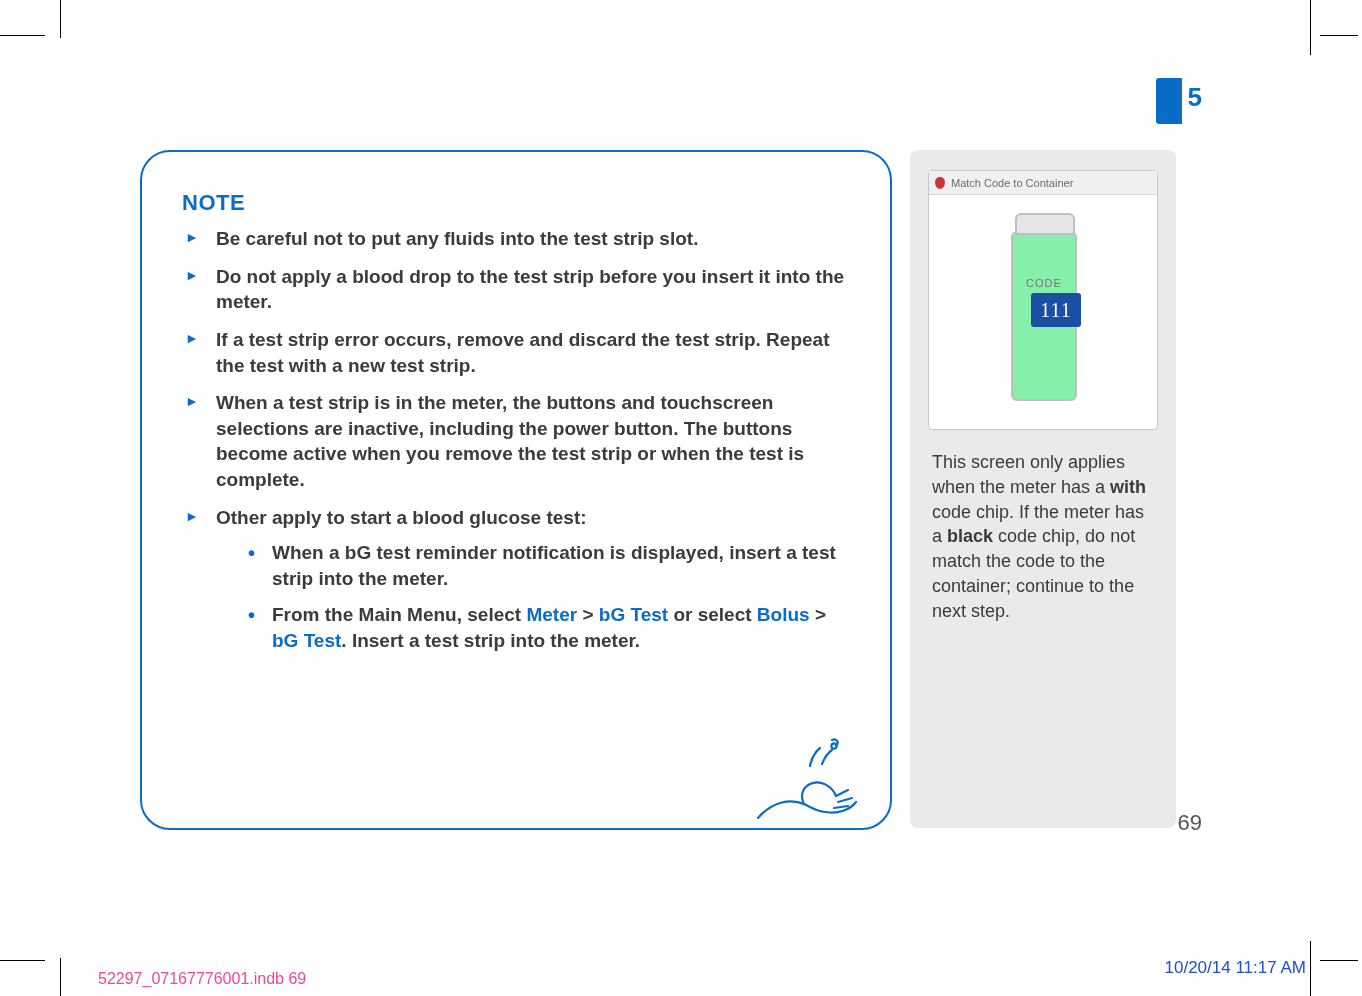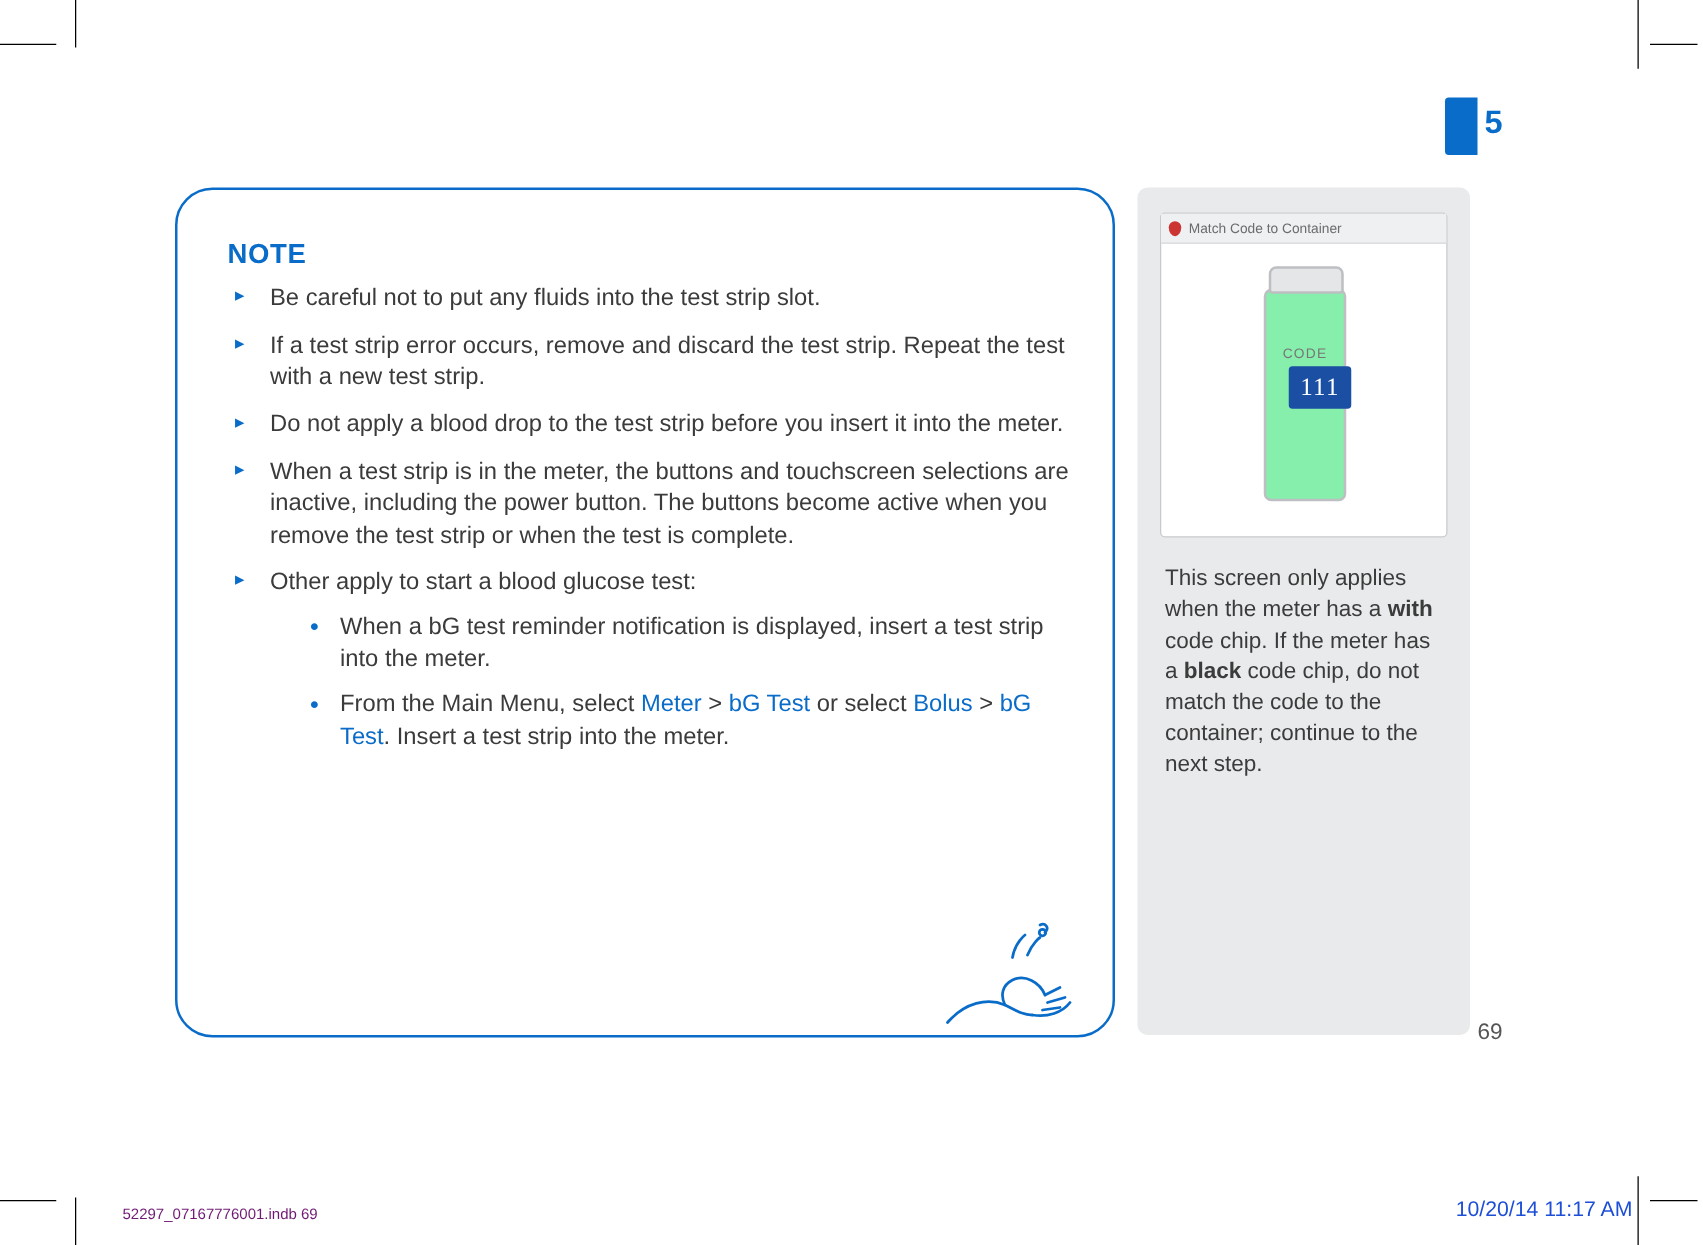--- a/index.html
+++ b/index.html
@@ -24,32 +24,32 @@
     position: absolute; top: 78px; right: 180px;
     width: 26px; height: 46px; background: #0a6cc9;
     border-radius: 3px 0 0 3px;
   }
   .section-num {
     position: absolute; top: 82px; right: 160px;
     color: #0a6cc9; font-weight: 700; font-size: 26px;
   }
   .page-num {
     position: absolute; bottom: 160px; right: 160px;
-    color: #555; font-size: 18px; margin-top: 44px;
+    color: #555; font-size: 22px; margin-top: 44px;
   }
 
   
   .note-box {
     position: absolute; top: 150px; left: 140px;
     width: 752px; height: 680px;
     border: 2.5px solid #0a6cc9; border-radius: 30px;
     padding: 38px 34px 20px 40px;
   }
   .note-title { color: #0a6cc9; font-weight: 800; font-size: 22px; letter-spacing: 0.5px; margin-bottom: 10px; }
-  .note-list { list-style: none; }
+  .note-list { list-style: none; font-weight: bold; }
   .note-list > li { position: relative; padding-left: 34px; font-size: 19px; line-height: 1.35; color: #3b3b3b; margin-bottom: 12px; font-family: Arial, sans-serif; }
   .note-list > li::before { content: "▸"; color: #0a6cc9; position: absolute; left: 6px; top: 1px; font-size: 15px; }
   .sub-list { list-style: none; margin-top: 10px; }
   .sub-list > li { position: relative; padding-left: 56px; font-size: 19px; line-height: 1.36; color: #3b3b3b; margin-bottom: 10px; }
   .sub-list > li::before { content: "•"; color: #0a6cc9; position: absolute; left: 32px; top: 0; font-size: 20px; }
   .blue { color: #0a6cc9; }
 
   
   .sketch { position: absolute; right: 20px; bottom: -4px; }
 
@@ -74,21 +74,21 @@
     position: absolute; top: 60px; left: 82px; width: 66px; height: 170px;
     border: 2px solid #bdbfc2; border-radius: 6px; background: #86efac;
   }
   .vial-cap { position: absolute; top: -20px; left: 2px; width: 60px; height: 22px; background: #e4e6e8; border: 2px solid #bdbfc2; border-radius: 6px 6px 3px 3px; }
   .vial-code { position: absolute; top: 44px; left: 6px; width: 50px; text-align: center; font-size: 11px; color: #777; letter-spacing: 1px; }
   .vial-num { position: absolute; top: 60px; left: 18px; width: 50px; height: 34px; background: #1b4fa3; color: #fff; display: flex; align-items: center; justify-content: center; font-size: 20px; border-radius: 3px; letter-spacing: 1px; font-family: Georgia, serif;}
 
   .side-text { font-size: 18px; line-height: 1.38; color: #3b3b3b; padding: 0 4px; }
   .side-text b { font-weight: 800; }
 
-  .slug { position: absolute; bottom: 18px; left: 98px; font-size: 12px; color: #701a75; }
+  .slug { position: absolute; bottom: 8px; left: 98px; font-size: 16px; color: #ec4899; }
   .stamp { position: absolute; bottom: 18px; right: 56px; font-size: 17px; color: #1d4ed8; }
 </style>
 </head>
 <body>
 <div class="page">
 
   <div class="crop v tl-v"></div>
   <div class="crop h tl-h"></div>
   <div class="crop v tr-v"></div>
   <div class="crop h tr-h"></div>
@@ -98,22 +98,22 @@
   <div class="crop h br-h"></div>
 
   <div class="tab"></div>
   <div class="section-num">5</div>
   <div class="page-num">69</div>
 
   <div class="note-box">
     <div class="note-title">NOTE</div>
     <ul class="note-list">
       <li>Be careful not to put any fluids into the test strip slot.</li>
+      <li>Do not apply a blood drop to the test strip before you insert it into the meter.</li>
       <li>If a test strip error occurs, remove and discard the test strip. Repeat the test with a new test strip.</li>
-      <li>Do not apply a blood drop to the test strip before you insert it into the meter.</li>
       <li>When a test strip is in the meter, the buttons and touchscreen selections are inactive, including the power button. The buttons become active when you remove the test strip or when the test is complete.</li>
       <li>
         <span>Other apply to start a blood glucose test:</span>
         <ul class="sub-list">
           <li>When a bG test reminder notification is displayed, insert a test strip into the meter.</li>
           <li>
             <span>From the Main Menu, select </span><span class="blue">Meter</span><span> &gt; </span><span class="blue">bG Test</span><span> or select </span><span class="blue">Bolus</span><span> &gt; </span><span class="blue">bG Test</span><span>. Insert a test strip into the meter.</span>
           </li>
         </ul>
       </li>

